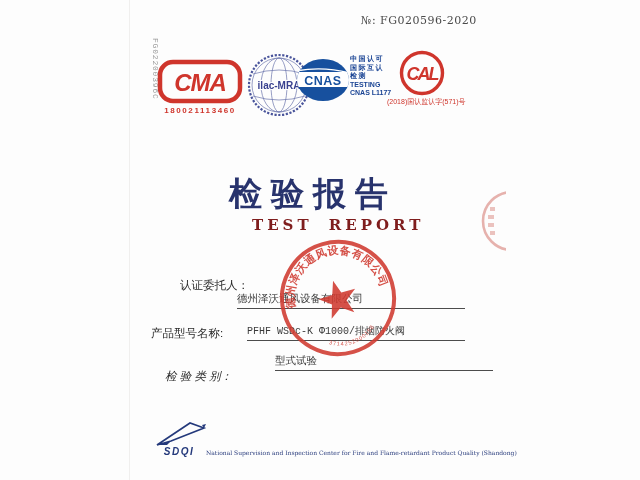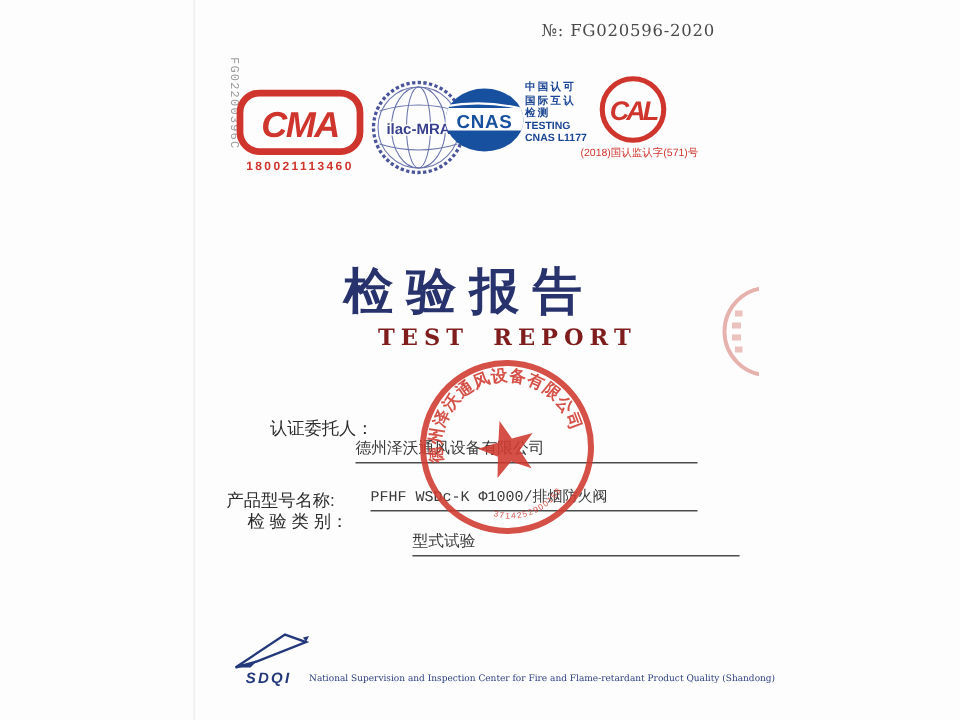--- a/index.html
+++ b/index.html
@@ -79,21 +79,21 @@
 
   <div class="title-zh">检验报告</div>
   <div class="title-en">TEST REPORT</div>
 
   <div class="field-label" style="left:165px;top:278px;margin-left:15px;">认证委托人：</div>
   <div class="field-value" style="left:237px;top:292px;width:228px;">德州泽沃通风设备有限公司</div>
 
   <div class="field-label" style="left:151px;top:326px;">产品型号名称:</div>
   <div class="field-value" style="left:247px;top:324px;width:218px;font-family:'Liberation Mono',monospace;font-size:10px;">PFHF WSDc-K Φ1000/排烟防火阀</div>
 
-  <div class="field-label" style="left:165px;top:340px;">检 验 类 别：</div>
+  <div class="field-label" style="left:165px;top:369px;font-style:italic;">检 验 类 别：</div>
   <div class="field-value" style="left:247px;top:354px;width:218px;margin-left:28px;">型式试验</div>
 
   <svg class="stamp" width="140" height="140" viewBox="0 0 140 140">
     <defs>
       <path id="arcTop" d="M 26,70 A 44,44 0 1 1 114,70" fill="none"></path>
       <path id="arcBottom" d="M 30,78 A 40,40 0 0 0 110,78" fill="none"></path>
     </defs>
     <circle cx="70" cy="70" r="56" fill="none" stroke="#d03a30" stroke-width="4"></circle>
     <polygon points="70,52 74.7,65.5 89,65.8 77.6,74.5 81.8,88.2 70,80 58.2,88.2 62.4,74.5 51,65.8 65.3,65.5" fill="#d03a30"></polygon>
     <text font-size="11" font-weight="bold" fill="#d03a30" letter-spacing="0.5">

